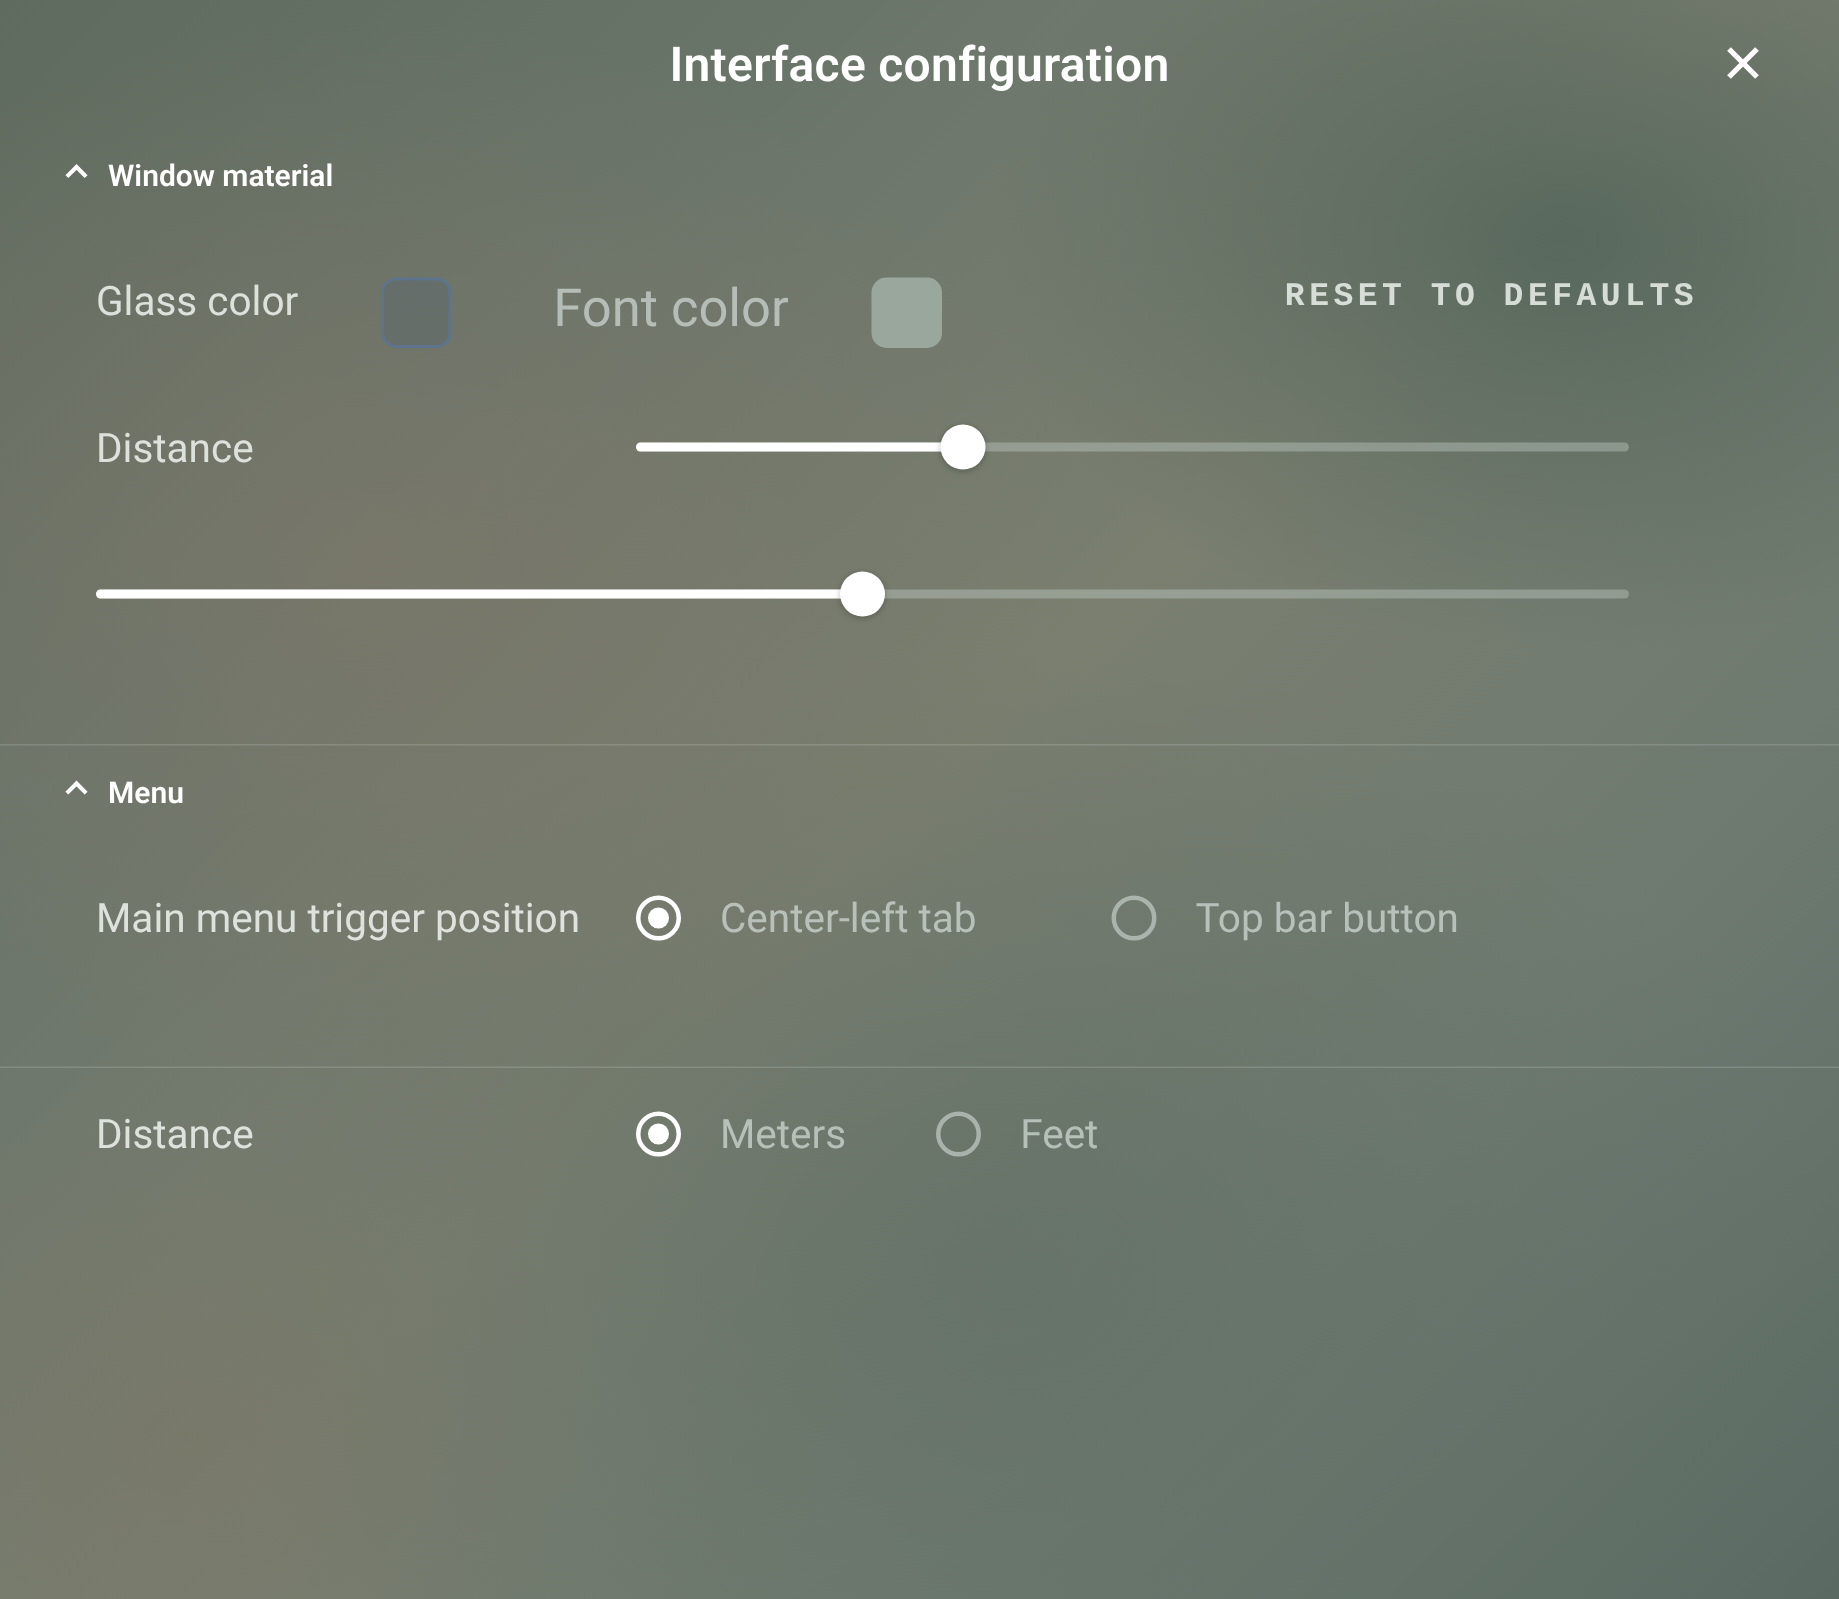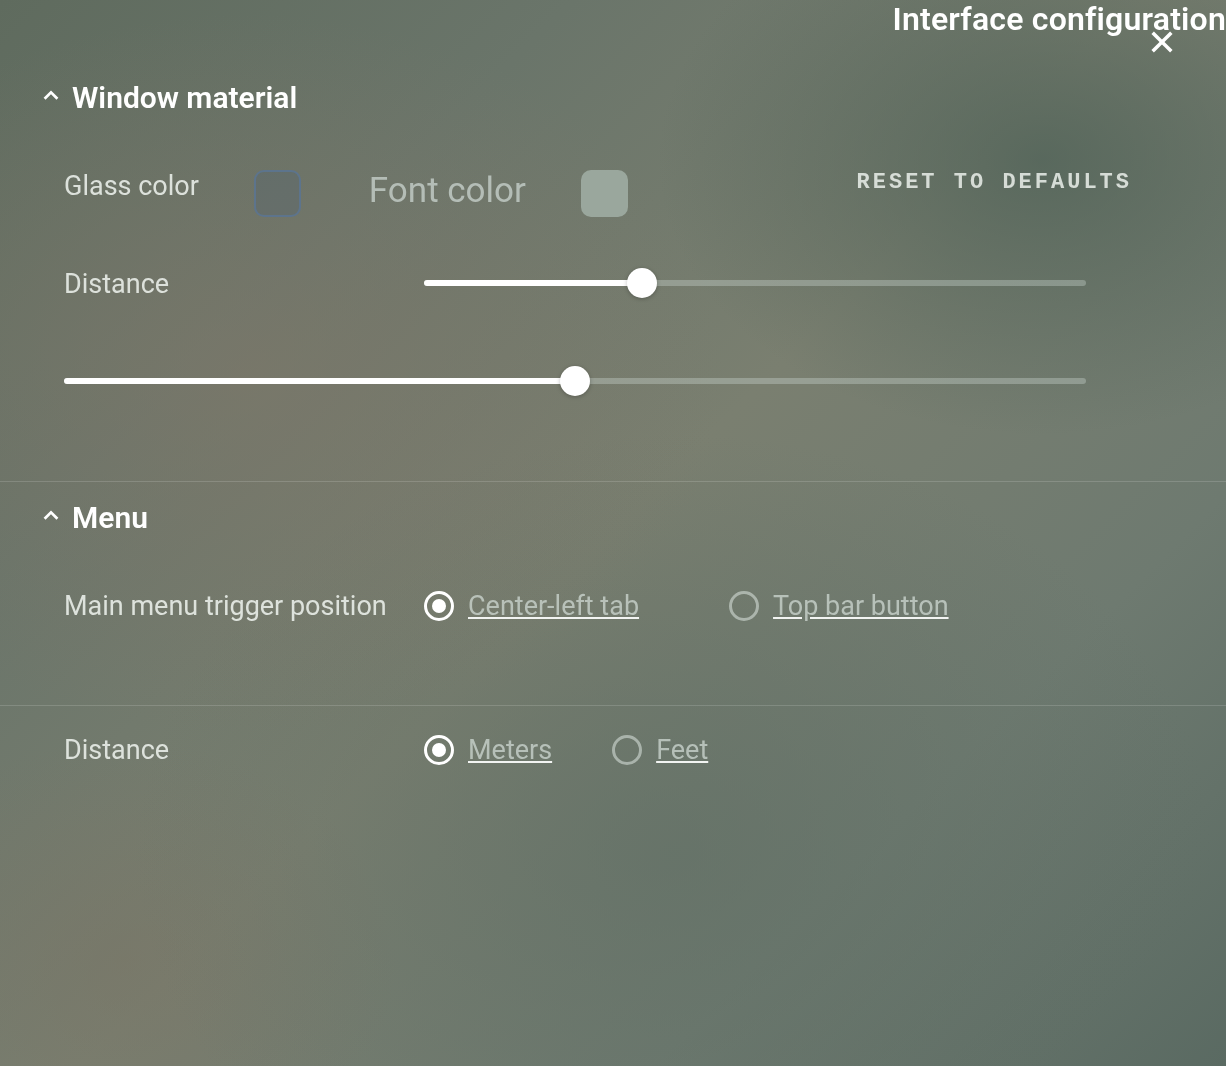--- a/index.html
+++ b/index.html
@@ -23,21 +23,22 @@
     }
 
     .dialog {
       width: 100%;
       height: 100%;
       position: relative;
       color: #f2f4f2;
     }
 
     .header {
-      text-align: right;
+      text-align: center;
+      padding-top: 24px;
       padding-bottom: 24px;
       position: relative;
     }
 
     .header-title {
       font-size: 32px;
       font-weight: 600;
       color: #ffffff;
       letter-spacing: 0.2px;
     }
@@ -79,21 +80,21 @@
 
     .chevron svg {
       width: 22px;
       height: 22px;
       stroke: #ffffff;
       stroke-width: 3;
       fill: none;
     }
 
     .section-title {
-      font-size: 30px;
+      font-size: 20px;
       font-weight: 600;
       color: #ffffff;
       text-align: center;
     }
 
     .row {
       display: flex;
       align-items: flex-start;
       padding-left: 24px;
       min-height: 50px;
@@ -208,23 +209,22 @@
       align-items: center;
     }
 
     .radio-group.compact {
       gap: 60px;
     }
 
     .radio-item {
       display: flex;
       align-items: center;
-      gap: 14px;
-      cursor: pointer;
-      text-decoration: underline;
+      gap: 26px;
+      cursor: pointer;
     }
 
     .radio-circle {
       width: 30px;
       height: 30px;
       border-radius: 50%;
       position: relative;
       flex-shrink: 0;
     }
 

